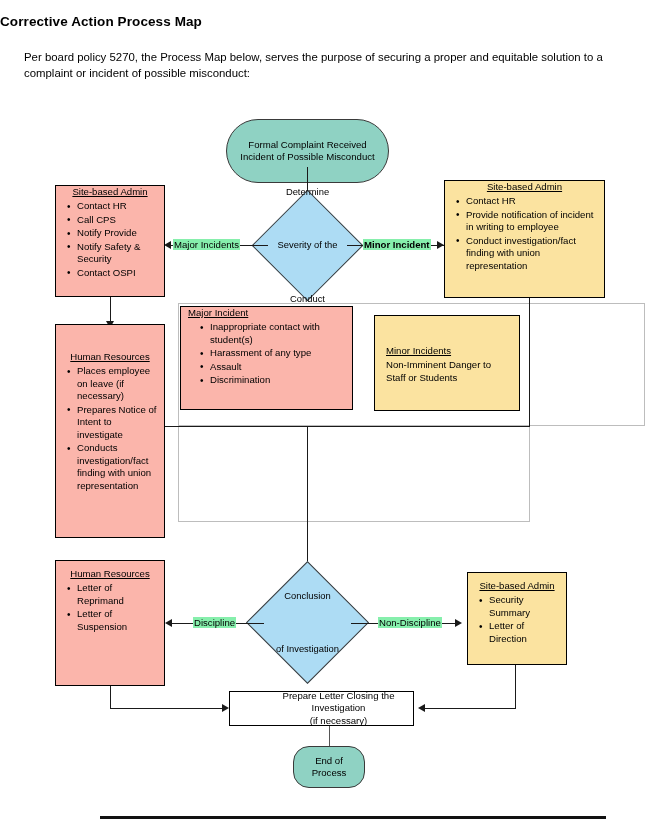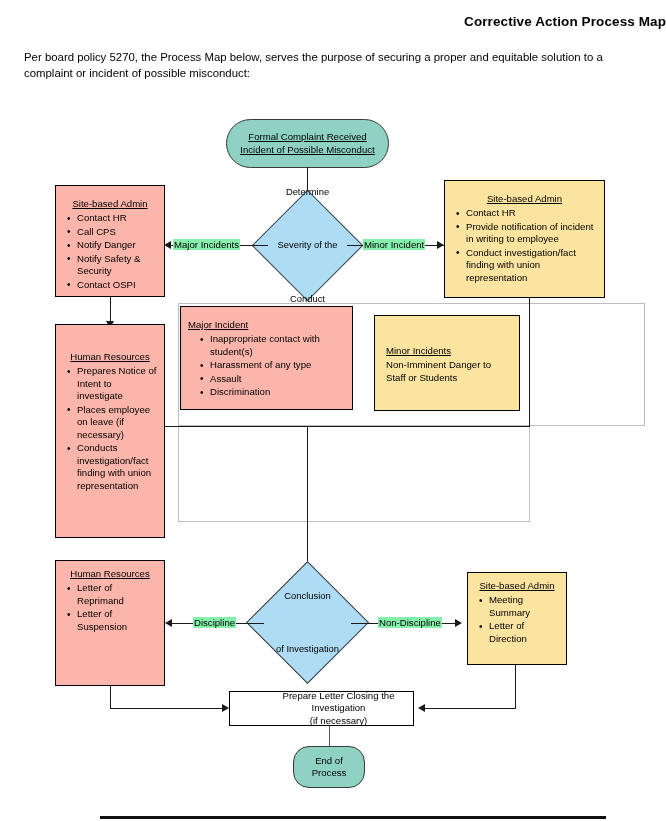--- a/index.html
+++ b/index.html
@@ -13,21 +13,21 @@
     position: relative;
     font-family: "Liberation Sans", sans-serif;
     color: #000000;
     overflow: hidden;
   }
 
   #doc-title {
     position: absolute;
     left: 0; top: 14px;
     width: 666px;
-    text-align: right;
+    text-align: left;
     font-size: 13.5px;
     font-weight: bold;
     letter-spacing: 0.1px;
   }
 
   #intro-paragraph {
     position: absolute;
     left: 24px; top: 49px;
     width: 620px;
     font-size: 11.4px;
@@ -59,21 +59,21 @@
     background: #ffffff;
     display: flex;
     align-items: center;
     justify-content: center;
     text-align: center;
     flex-direction: column;
   }
 
   .listbox {
     border: 1px solid #000000;
-    padding: 12px 7px 6px 7px;
+    padding: 0 7px 6px 7px;
   }
   .listbox.pink { background: #fbb5ab; }
   .listbox.yellow { background: #fbe3a0; }
 
   .lb-title {
     text-align: center;
     text-decoration: underline;
     margin-bottom: 2px;
     display: block;
   }
@@ -170,21 +170,21 @@
 </style>
 </head>
 <body>
 
 <div id="doc-title">Corrective Action Process Map</div>
 <div id="intro-paragraph">Per board policy 5270, the Process Map below, serves the purpose of securing a proper and equitable solution to a complaint or incident of possible misconduct:</div>
 
 <div class="faint-rect" style="left:178px; top:303px; width:467px; height:123px;"></div>
 <div class="faint-rect" style="left:178px; top:426px; width:352px; height:96px; border-top:none;"></div>
 
-<div class="node terminator" style="left:226px; top:119px; width:163px; height:49px;text-decoration:underline;">
+<div class="node terminator" style="left:226px; top:119px; width:163px; height:64px;">
   <span>Formal Complaint Received</span>
   <span>Incident of Possible Misconduct</span>
 </div>
 
 <div class="ln v" style="left:307px; top:167px; height:34px;"></div>
 <div class="arrow down" style="left:303px; top:199px;"></div>
 
 <div class="diamond-wrap" style="left:268px; top:206px; width:79px; height:79px;">
   <div class="diamond-shape"></div>
   <div class="diamond-text">
@@ -193,28 +193,28 @@
     <span>Conduct</span>
   </div>
 </div>
 
 <div class="ln h" style="left:170px; top:245px; width:98px;"></div>
 <div class="arrow left" style="left:164px; top:241px;"></div>
 <div class="edge-label" style="left:173px; top:239px;">Major Incidents</div>
 
 <div class="ln h" style="left:347px; top:245px; width:97px;"></div>
 <div class="arrow right" style="left:437px; top:241px;"></div>
-<div class="edge-label" style="left:363px; top:239px;">Minor Incident</div>
+<div class="edge-label" style="left:363px; top:239px;font-weight:bold;">Minor Incident</div>
 
 <div class="node listbox pink" style="left:55px; top:185px; width:110px; height:112px;">
   <span class="lb-title">Site-based Admin</span>
   <ul class="lb-list">
     <li>Contact HR</li>
     <li>Call CPS</li>
-    <li>Notify Danger</li>
+    <li>Notify Provide</li>
     <li>Notify Safety &amp; Security</li>
     <li>Contact OSPI</li>
   </ul>
 </div>
 
 <div class="ln v" style="left:110px; top:297px; height:26px;"></div>
 <div class="arrow down" style="left:106px; top:321px;"></div>
 
 <div class="node listbox yellow" style="left:444px; top:180px; width:161px; height:118px;">
   <span class="lb-title">Site-based Admin</span>
@@ -239,22 +239,22 @@
 
 <div class="node listbox yellow" style="left:374px; top:315px; width:146px; height:96px; padding-top:29px; padding-left:11px;">
   <span class="lb-title left">Minor Incidents</span>
   <span class="plain-line">Non-Imminent Danger to</span>
   <span class="plain-line">Staff or Students</span>
 </div>
 
 <div class="node listbox pink" style="left:55px; top:324px; width:110px; height:214px; padding-top:26px;">
   <span class="lb-title">Human Resources</span>
   <ul class="lb-list">
+    <li>Places employee on leave (if necessary)</li>
     <li>Prepares Notice of Intent to investigate</li>
-    <li>Places employee on leave (if necessary)</li>
     <li>Conducts investigation/fact finding with union representation</li>
   </ul>
 </div>
 
 <div class="ln h" style="left:165px; top:426px; width:365px;"></div>
 <div class="ln v" style="left:307px; top:426px; height:146px;"></div>
 <div class="arrow down" style="left:303px; top:570px;"></div>
 
 <div class="node listbox pink" style="left:55px; top:560px; width:110px; height:126px; padding-top:7px;">
   <span class="lb-title">Human Resources</span>
@@ -276,21 +276,21 @@
 <div class="arrow left" style="left:165px; top:619px;"></div>
 <div class="edge-label" style="left:193px; top:617px;">Discipline</div>
 
 <div class="ln h" style="left:351px; top:623px; width:108px;"></div>
 <div class="arrow right" style="left:455px; top:619px;"></div>
 <div class="edge-label" style="left:378px; top:617px;">Non-Discipline</div>
 
 <div class="node listbox yellow" style="left:467px; top:572px; width:100px; height:93px; padding-top:7px;">
   <span class="lb-title">Site-based Admin</span>
   <ul class="lb-list">
-    <li>Meeting Summary</li>
+    <li>Security Summary</li>
     <li>Letter of Direction</li>
   </ul>
 </div>
 
 <div class="ln v" style="left:110px; top:686px; height:22px;"></div>
 <div class="ln h" style="left:110px; top:708px; width:115px;"></div>
 <div class="arrow right" style="left:222px; top:704px;"></div>
 
 <div class="ln v" style="left:515px; top:665px; height:43px;"></div>
 <div class="ln h" style="left:424px; top:708px; width:92px;"></div>

